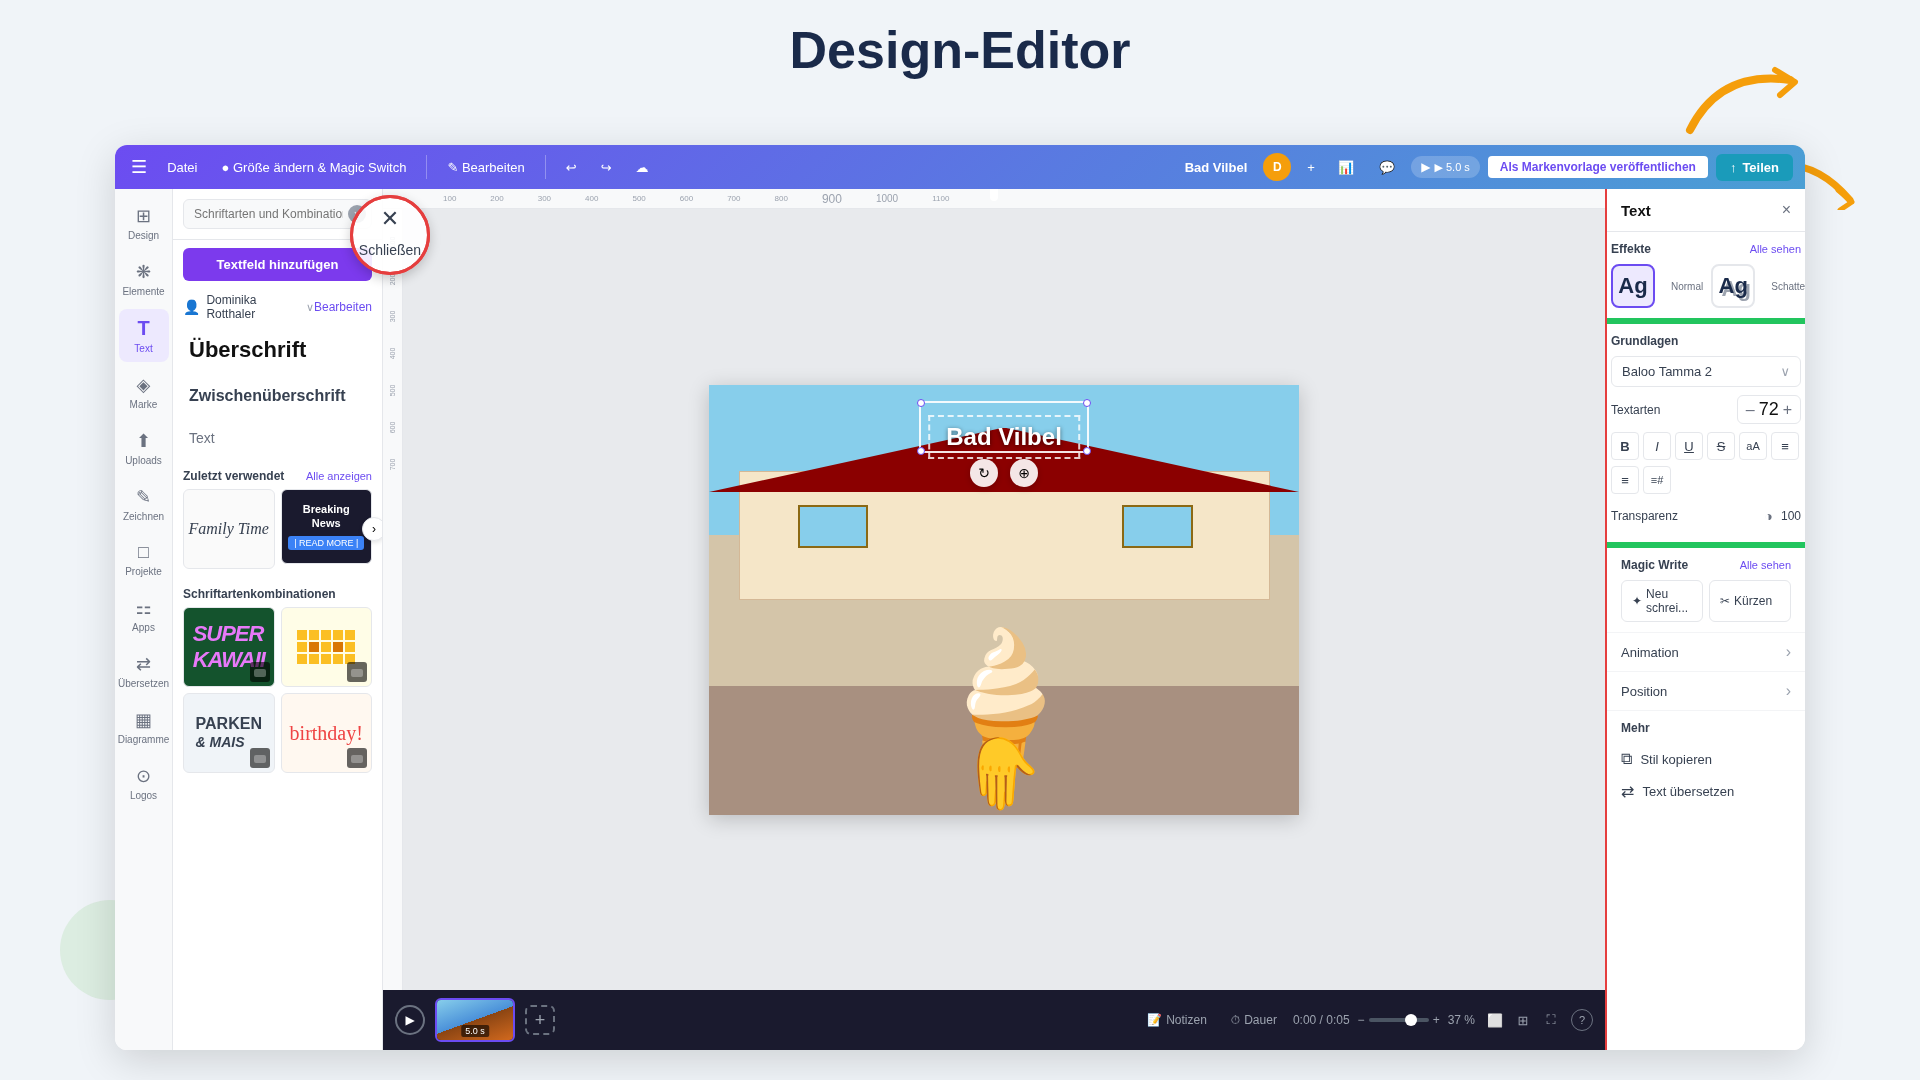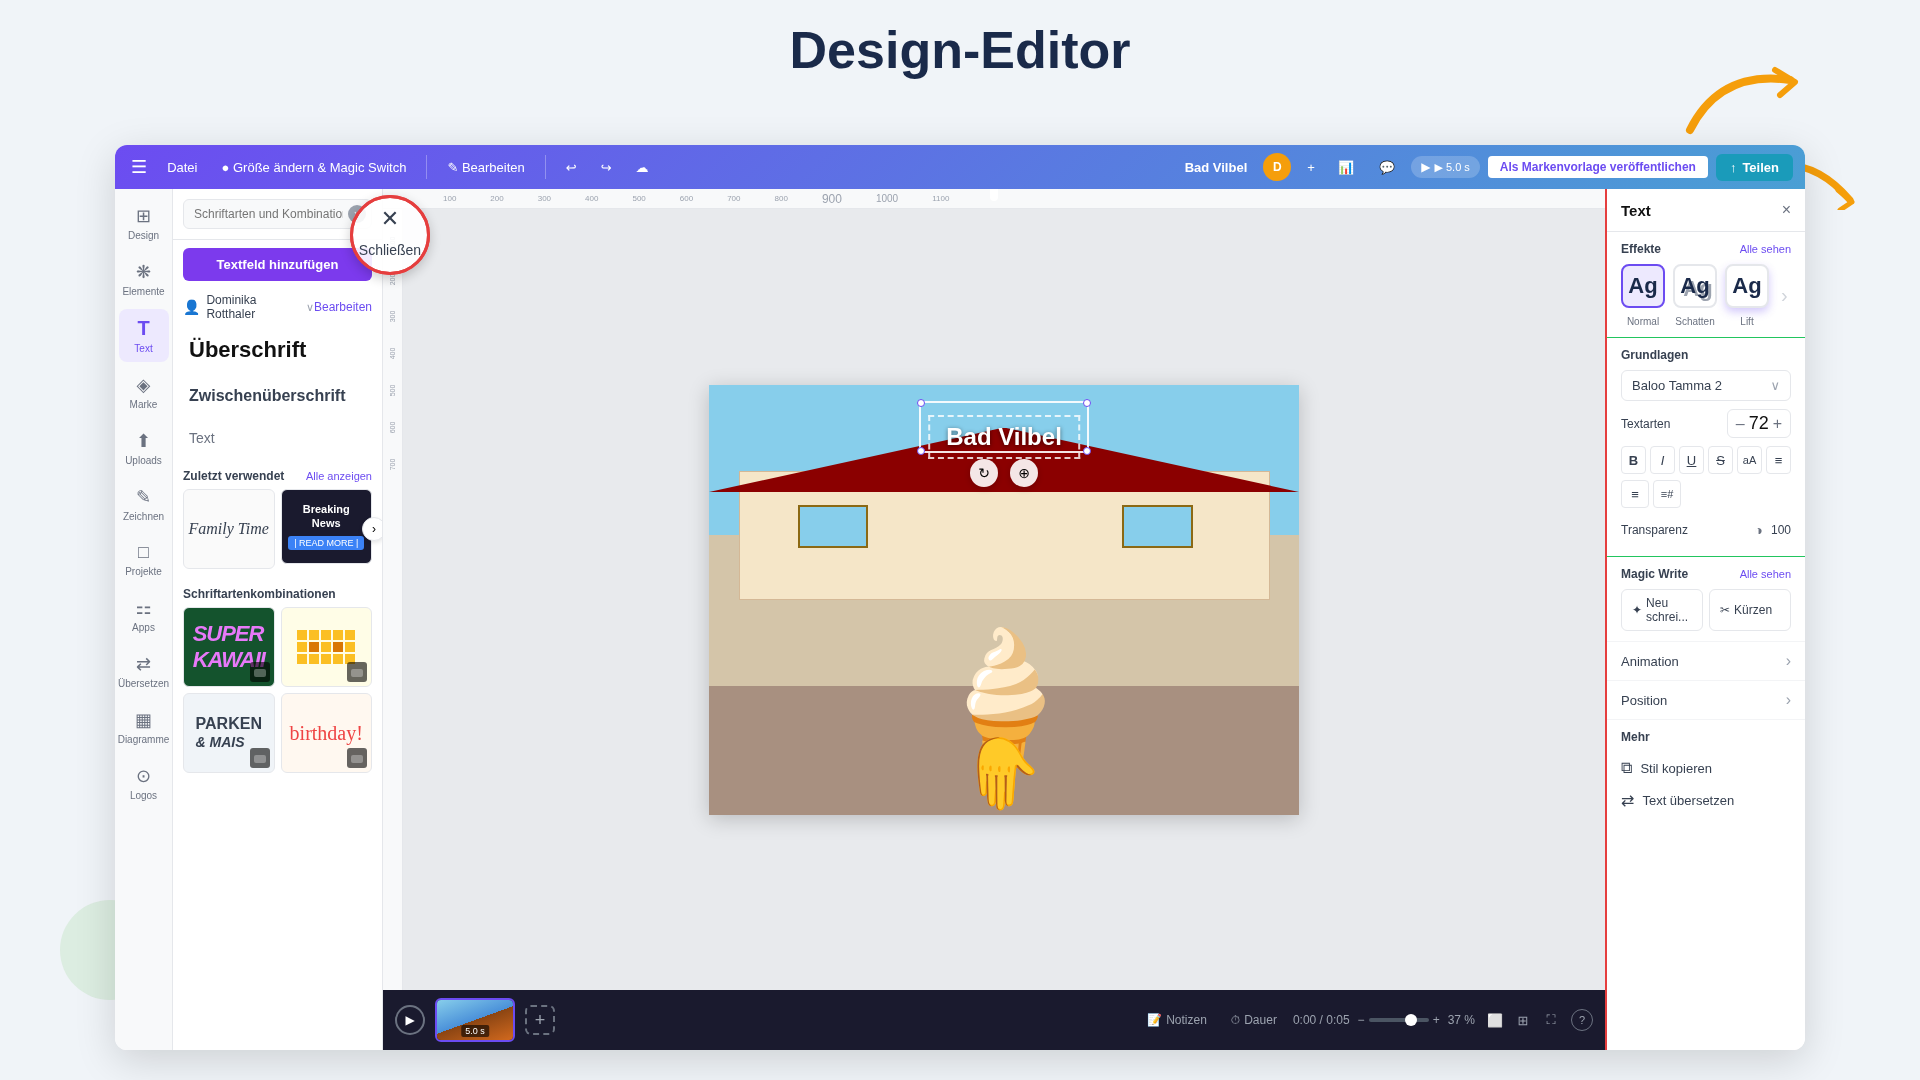--- a/index.html
+++ b/index.html
@@ -555,42 +555,42 @@
       display: flex;
       justify-content: space-between;
       align-items: center;
       padding: 12px 14px;
       border-bottom: 1px solid #e5e7eb;
     }
     .right-panel-title { font-size: 15px; font-weight: 700; color: #111; }
     .right-panel-close { cursor: pointer; color: #6b7280; font-size: 16px; }
 
     .right-section {
-      padding: 10px 14px;
-      border-bottom: 1px solid #22c55e;
+      padding: 10px 4px;
+      border-bottom: 6px solid #22c55e;
     }
     .right-section-header {
       display: flex;
       justify-content: space-between;
       align-items: center;
       margin-bottom: 8px;
     }
     .right-section-title { font-size: 12px; font-weight: 600; color: #374151; }
     .right-section-link { font-size: 11px; color: #6c4cf1; cursor: pointer; }
 
     .effects-grid {
       display: flex;
       gap: 8px;
       align-items: center;
     }
     .effect-item {
       display: flex;
-      flex-direction: column;
-      align-items: center;
-      gap: 8px;
+      flex-direction: row;
+      align-items: center;
+      gap: 16px;
       cursor: pointer;
     }
     .effect-box {
       width: 44px;
       height: 44px;
       border: 2px solid #e5e7eb;
       border-radius: 8px;
       display: flex;
       align-items: center;
       justify-content: center;

